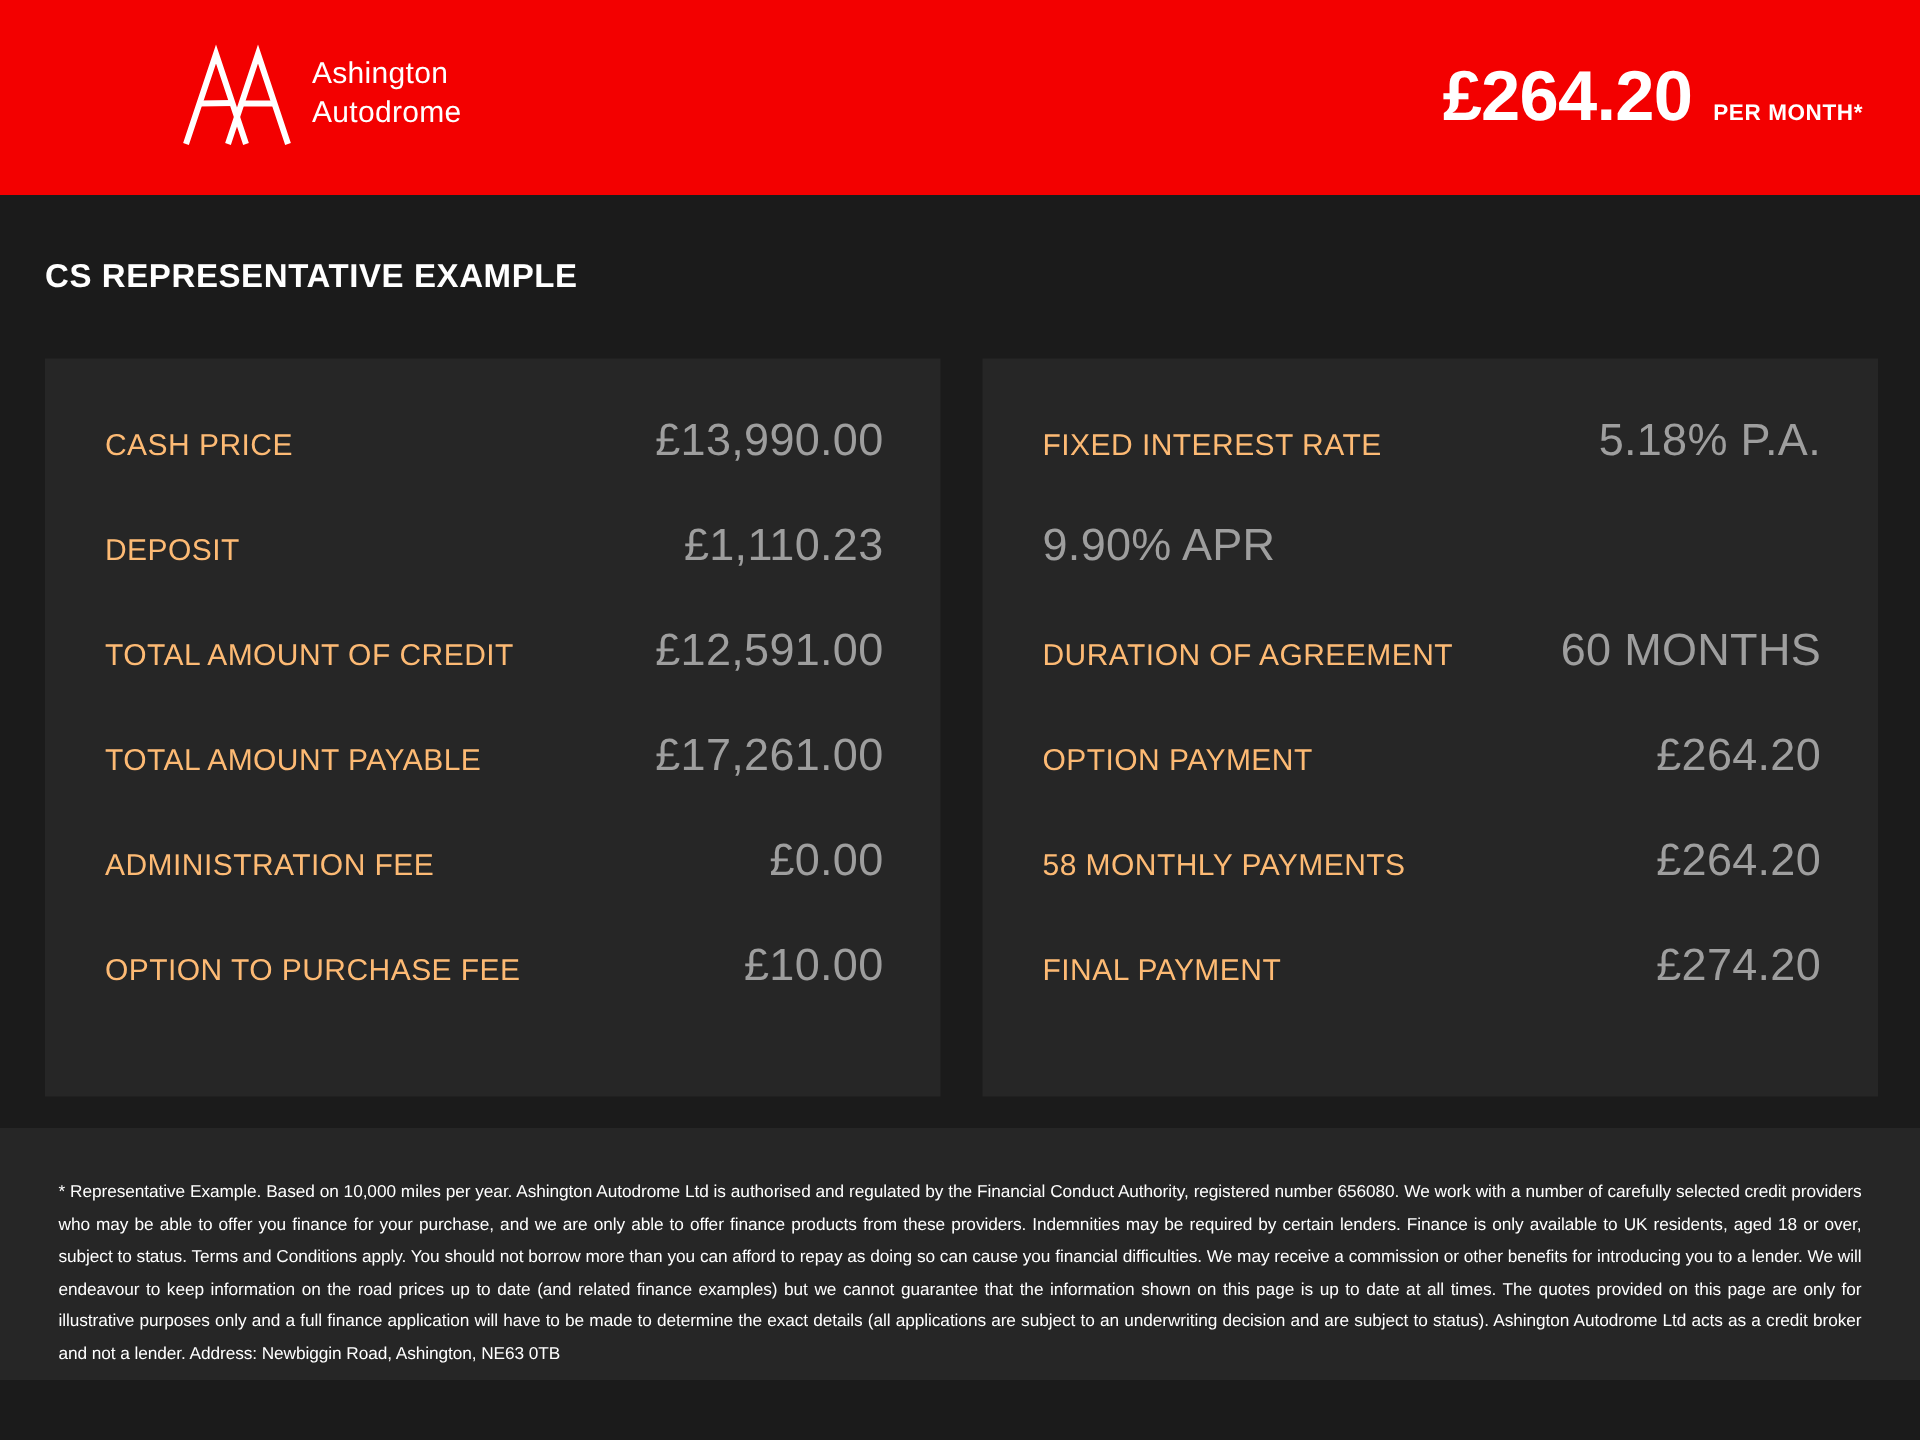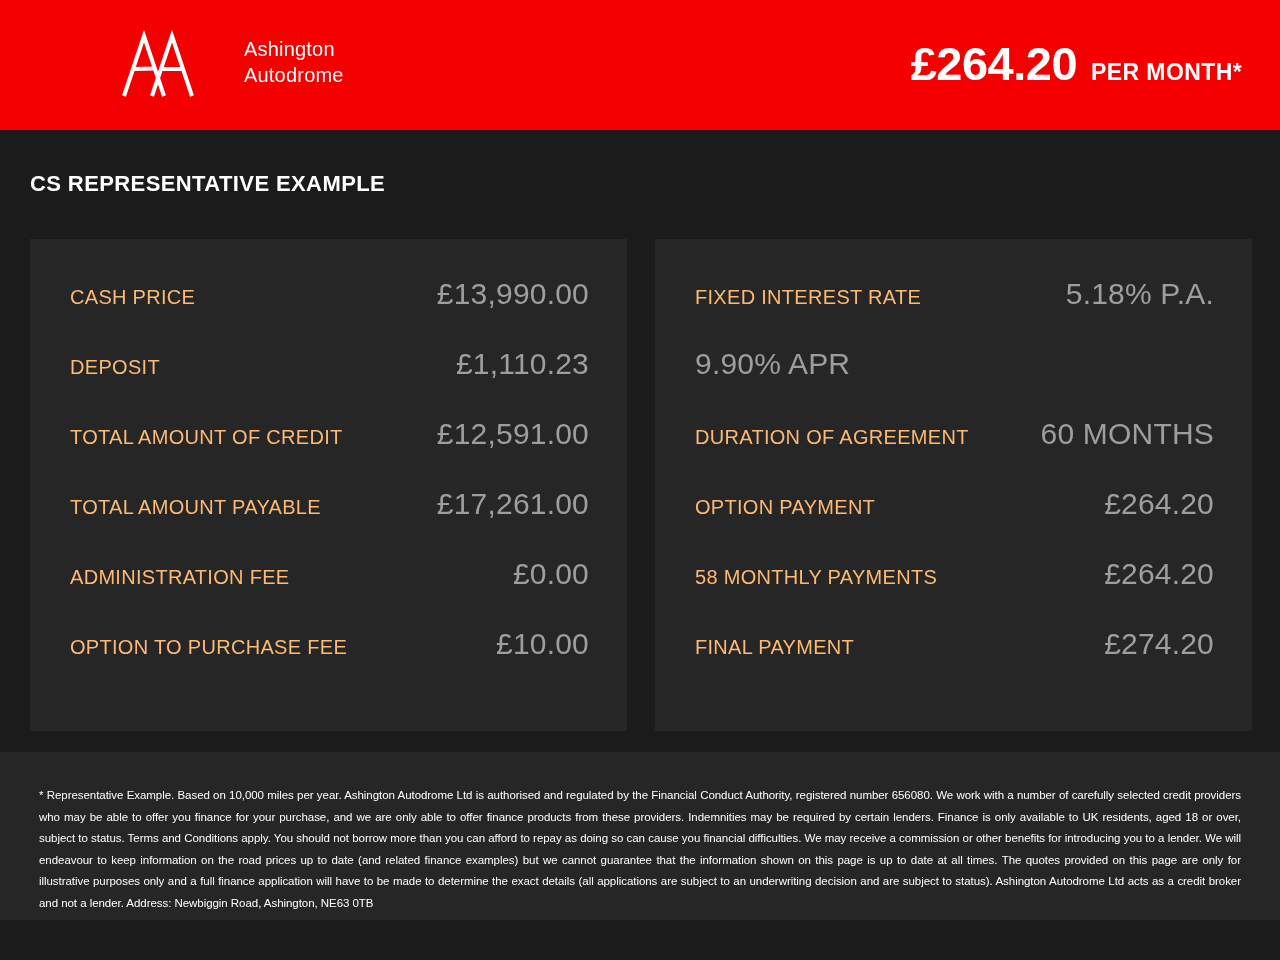--- a/index.html
+++ b/index.html
@@ -36,38 +36,38 @@
     flex: 0 0 auto;
   }
   .brand-text {
     color: #ffffff;
     font-size: 20px;
     line-height: 26px;
     letter-spacing: .2px;
     font-weight: 400;
     padding-bottom: 4px;
   }
-  .brand-text div { white-space: nowrap; margin-left: 36px; }
+  .brand-text div { white-space: nowrap; }
 
   .price-block {
     position: absolute;
     right: 38px; top: 40px;
     display: flex;
     align-items: baseline;
     gap: 14px;
     color: #fff;
   }
   .price-amount {
     font-size: 47px;
     font-weight: bold;
     letter-spacing: -0.5px;
     line-height: 1;
   }
   .price-per {
-    font-size: 23px;
+    font-size: 15px;
     font-weight: bold;
     letter-spacing: .4px;
   }
 
   
   .section-title {
     color: #ffffff;
     font-size: 22px;
     font-weight: bold;
     letter-spacing: .4px;

